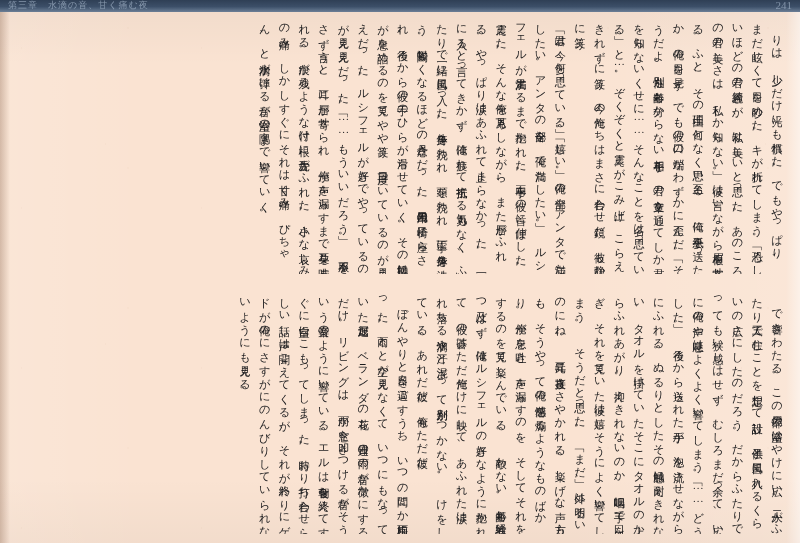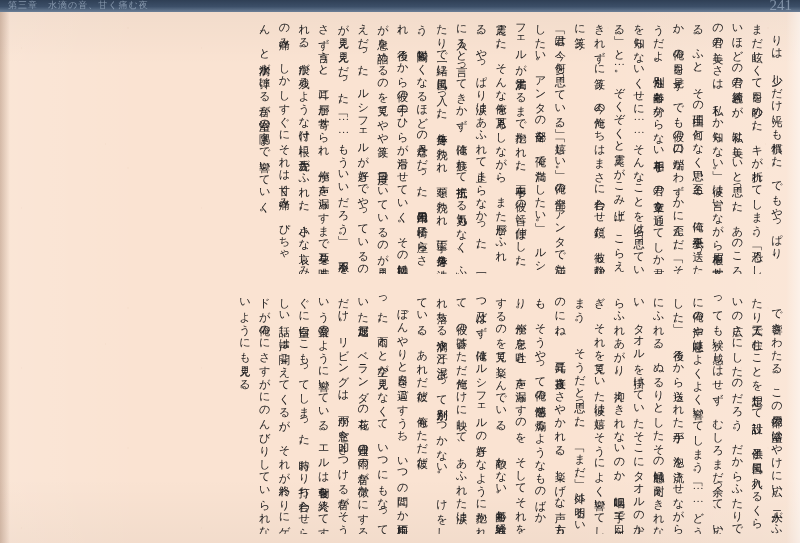--- a/index.html
+++ b/index.html
@@ -50,21 +50,21 @@
     line-height: 12px;
     color: #9fb0c4;
     white-space: nowrap;
     letter-spacing: 1px;
     opacity: 0.75;
   }
   #topbar .pagenum {
     position: absolute;
     right: 8px;
     top: -1px;
-    font-size: 15px;
+    font-size: 11px;
     line-height: 12px;
     color: #9fb0c4;
     opacity: 0.7;
   }
   
   .edge-left {
     position: absolute;
     left: 0;
     top: 12px;
     width: 10px;

